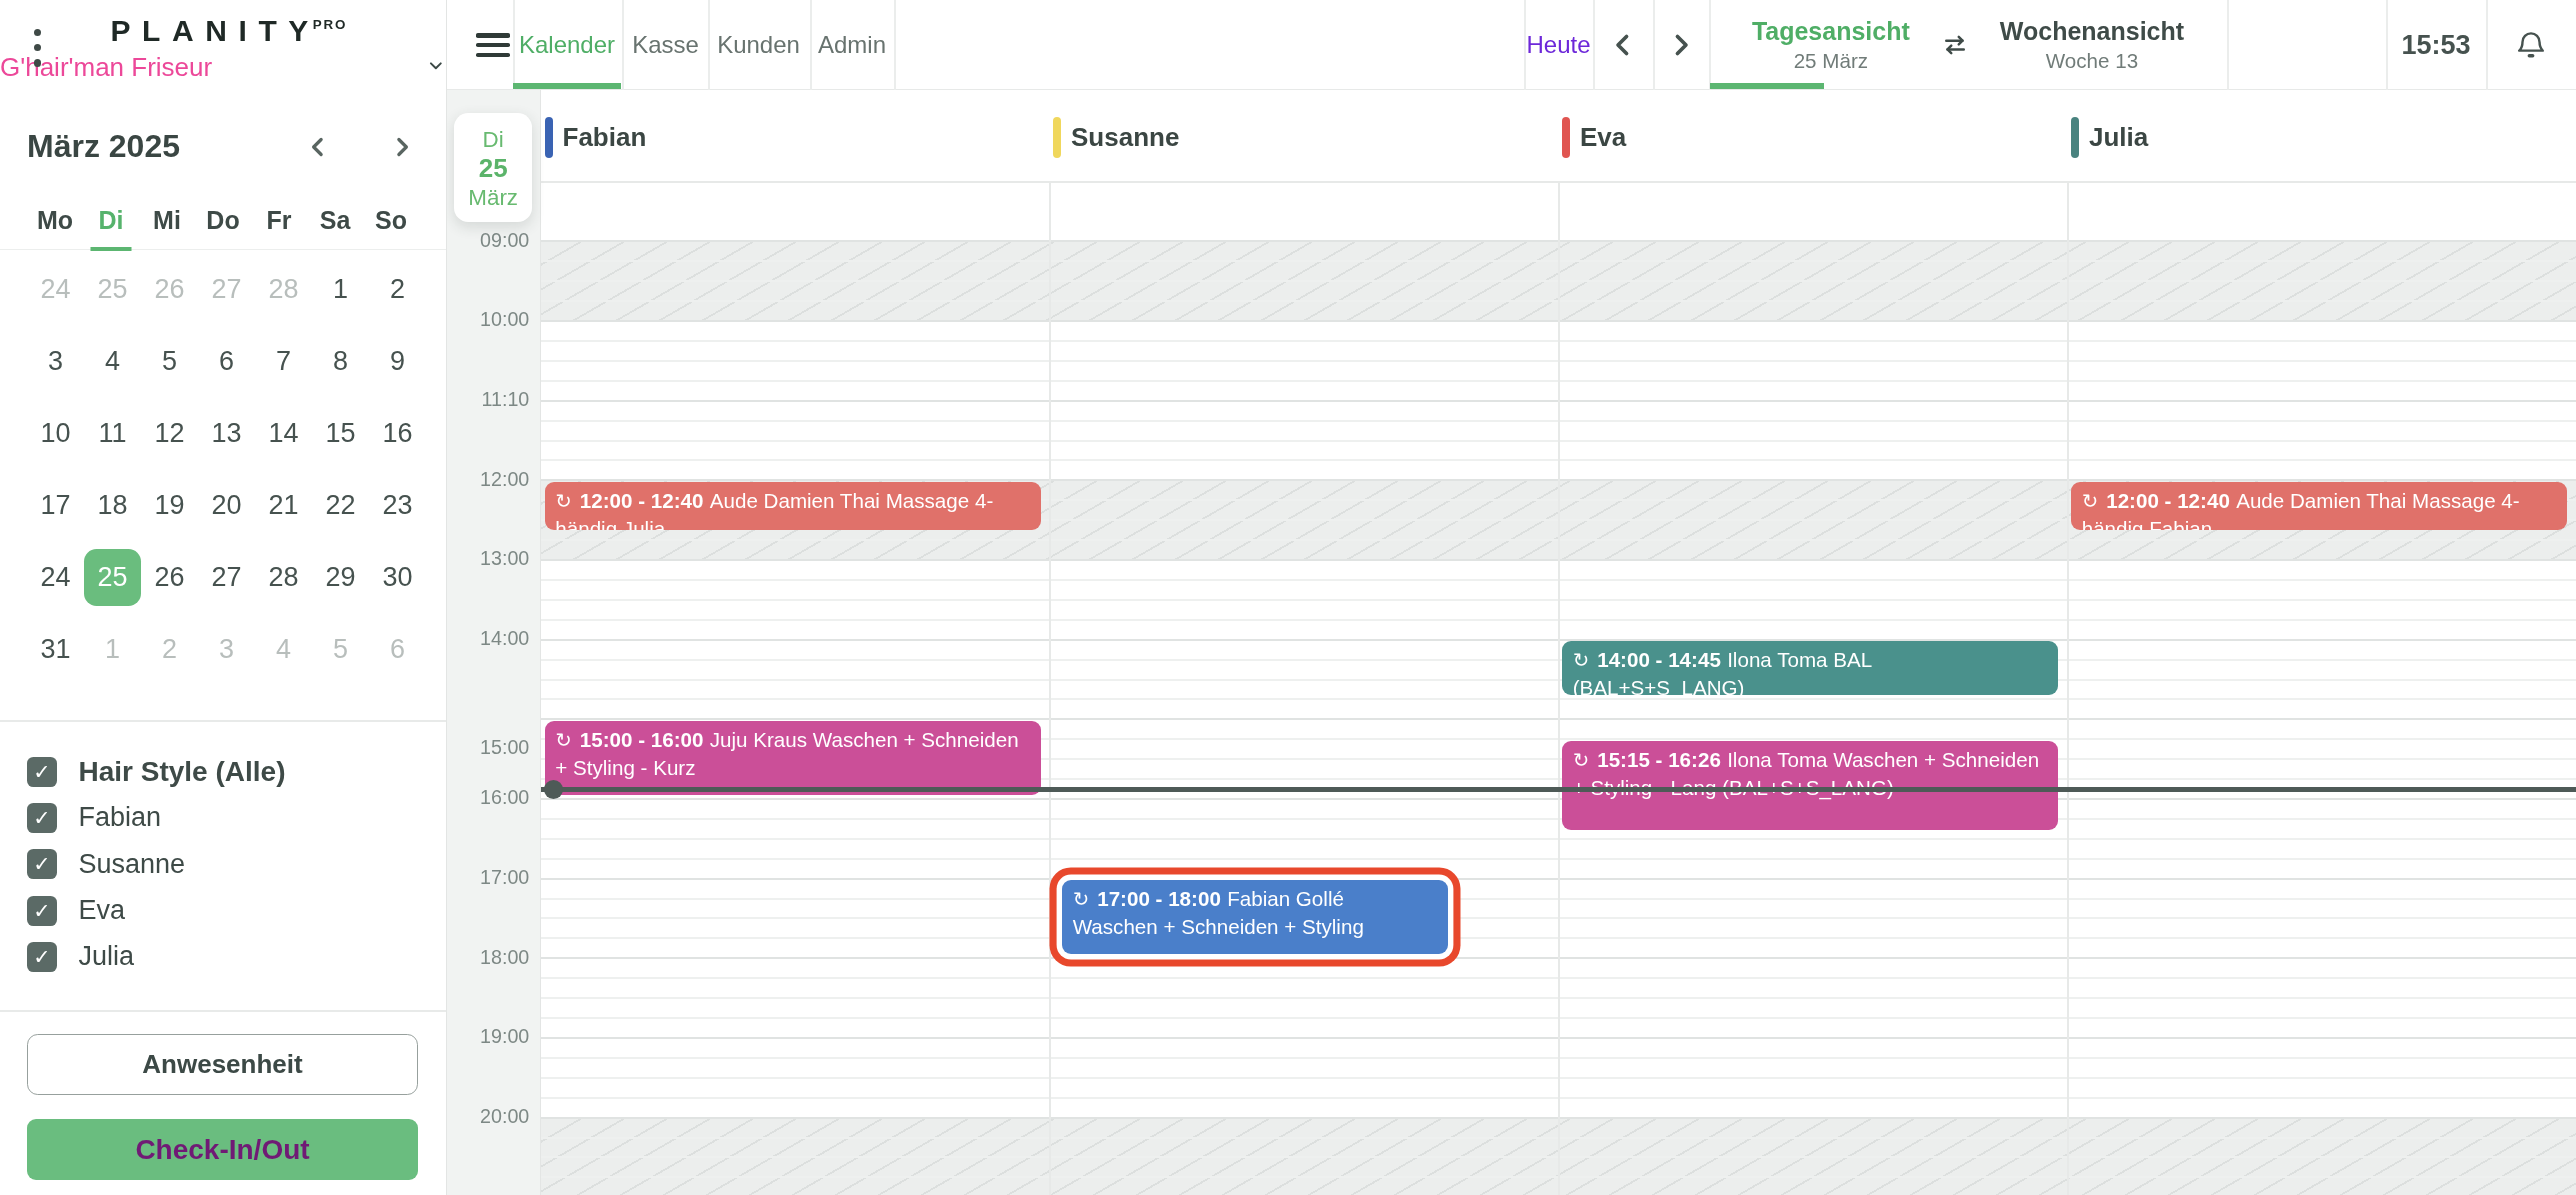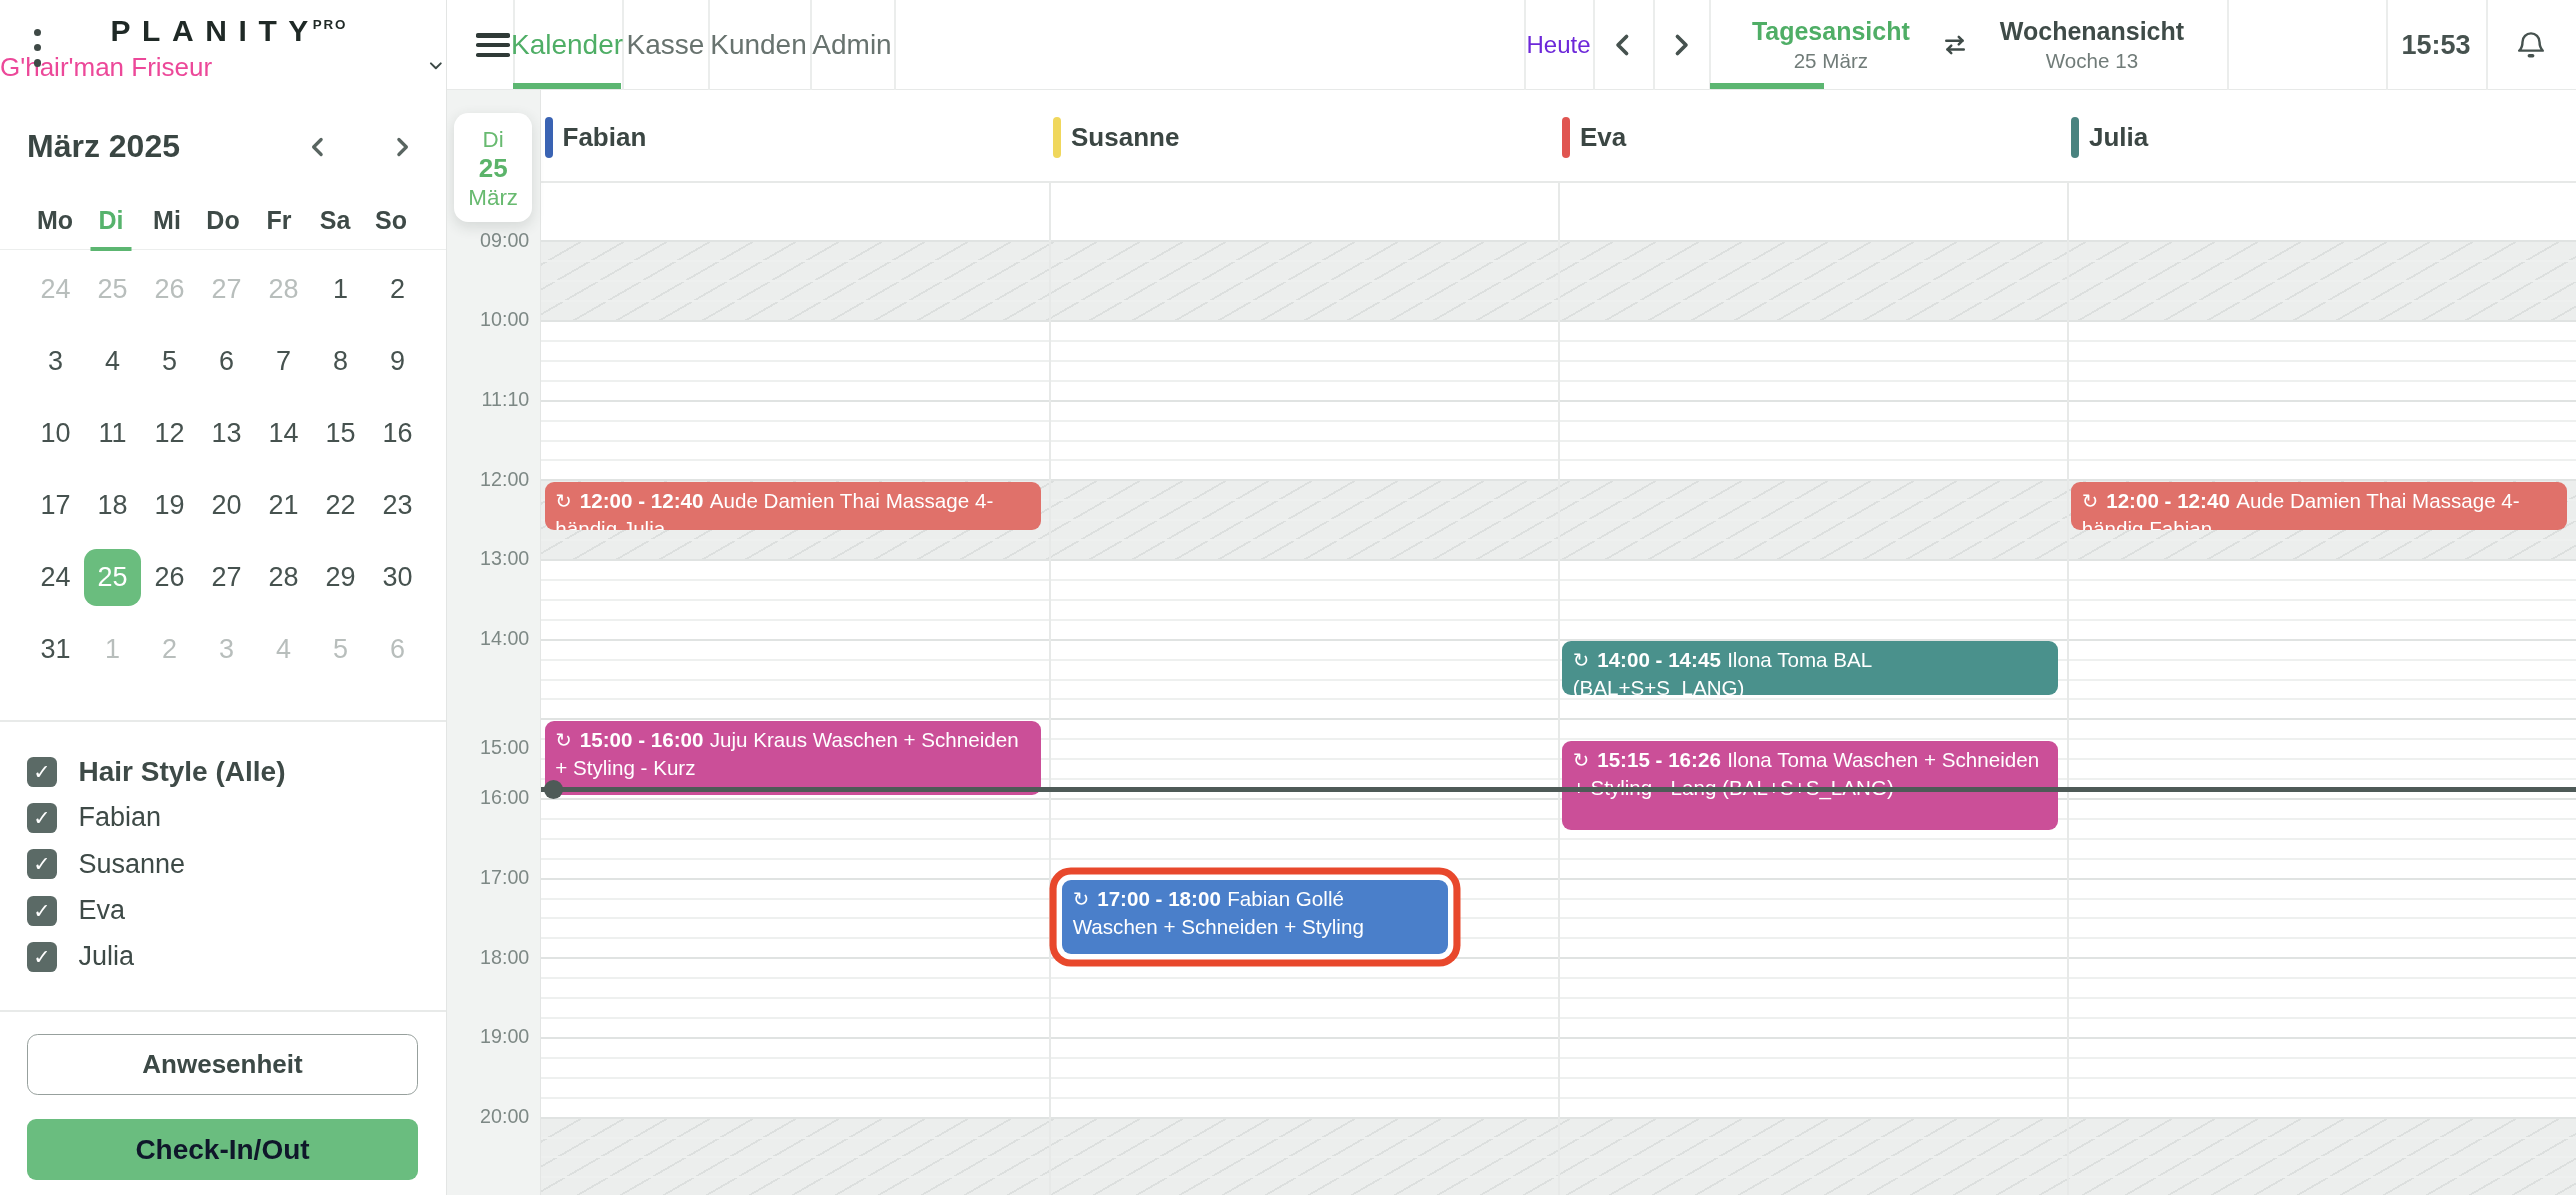--- a/index.html
+++ b/index.html
@@ -39,30 +39,30 @@
   .filter-row { display:flex; align-items:center; margin-bottom:14.3px; height:32px; cursor:pointer; }
   .checkbox { width:30px; height:30px; min-width:30px; background:#5b6a66; border-radius:6.3px;
     color:#fff; display:flex; align-items:center; justify-content:center; font-size:20.6px; }
   .filter-label { margin-left:21.5px; font-size:27px; color:#3e4a47; }
   .filter-label.group { font-weight:700; font-size:28px; }
   .btn-divider { position:absolute; left:0; right:0; top:1010px; height:1.8px; background:#e8eae9; }
   .btn { position:absolute; left:27px; width:391px; height:61px; display:flex; align-items:center;
     justify-content:center; cursor:pointer; }
   .btn-outline { top:1034px; border:1.8px solid #97a09d; border-radius:10.7px; background:#fff;
     font-size:26px; font-weight:700; color:#3c4946; }
-  .btn-green { top:1119px; background:#6abd7f; border-radius:9px; font-size:28px; font-weight:700; color:#0f172a; }
+  .btn-green { top:1119px; background:#6abd7f; border-radius:9px; font-size:28px; font-weight:700; color:#701a75; }
 
   
   .topbar { position:absolute; left:447px; right:0; top:0; height:90px; background:#fff;
     border-bottom:1.8px solid #e7e9e8; z-index:30; }
   .vdiv { position:absolute; top:0; height:90px; width:1.8px; background:#ebedec; }
   .tcell { position:absolute; top:0; height:90px; display:flex; align-items:center; justify-content:center; }
   .hamburger { position:absolute; left:29px; top:33px; width:34px; cursor:pointer; }
   .hamburger i { display:block; height:4.5px; background:#2f3a37; border-radius:1.8px; margin-bottom:5.4px; }
-  .tab { font-size:28px; color:#68736f; cursor:pointer; }
+  .tab { font-size:24px; color:#68736f; cursor:pointer; }
   .tab.active { color:#4fae66; }
   .heute { font-size:24px; color:#6d28d9; cursor:pointer; }
   .navchev { cursor:pointer; }
   .views { position:absolute; left:1262px; width:518px; top:0; height:90px;
     display:flex; align-items:center; justify-content:center; gap:30px; }
   .viewcol { text-align:center; cursor:pointer; }
   .view-label { font-size:25px; font-weight:600; color:#3f4b48; }
   .viewcol.active .view-label { color:#4fae66; font-weight:600; }
   .view-sub { font-size:20.6px; color:#717c79; margin-top:2.7px; }
   .swap { cursor:pointer; display:flex; align-items:center; }

